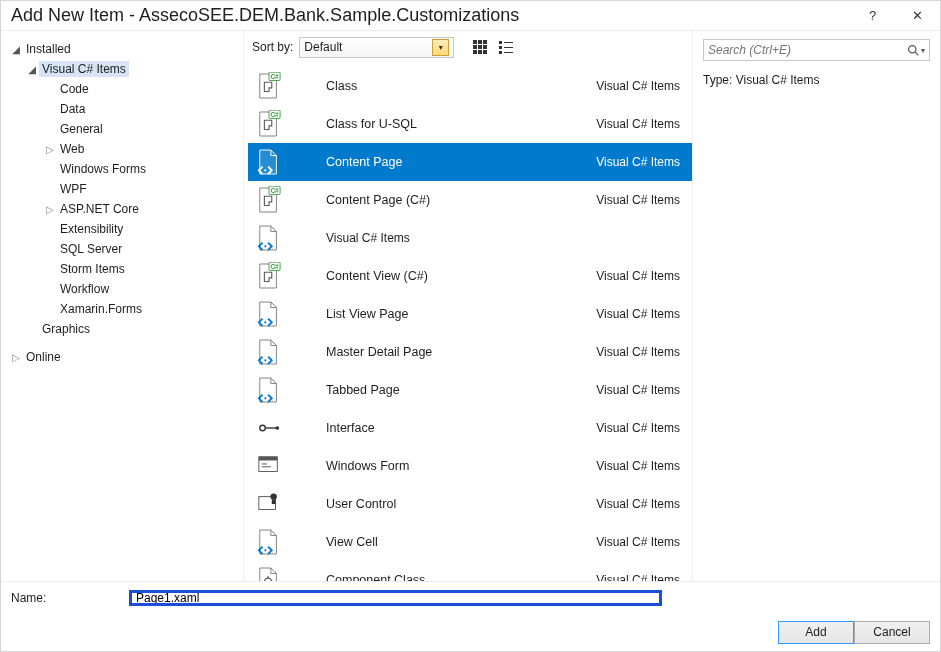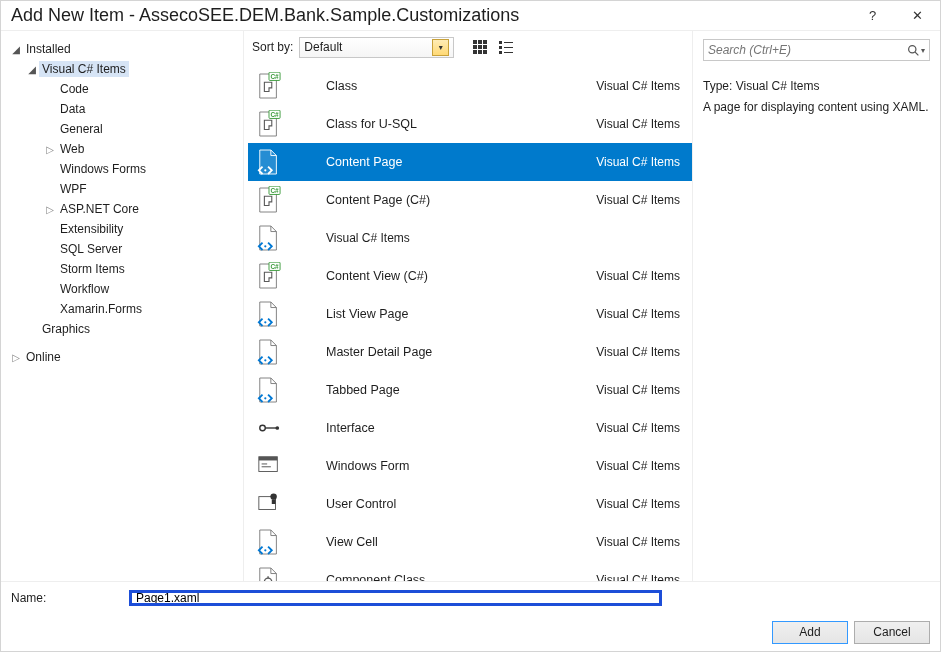--- a/index.html
+++ b/index.html
@@ -33,32 +33,32 @@
   .tmpl-list { padding:4px 0 4px 4px; }
   .tmpl-item { height:38px; display:flex; align-items:center; padding:0 12px 0 8px; cursor:default;gap:28px;}
   .tmpl-item .icon { width:26px; height:26px; margin-right:16px; display:flex; align-items:center; justify-content:center; flex-shrink:0; }
   .tmpl-item .name { flex:1; font-size:12.5px; }
   .tmpl-item .cat { font-size:12px; color:#1e1e1e; }
   .tmpl-item.sel { background:#007acc; color:#fff; }
   .tmpl-item.sel .cat { color:#fff;}
   
   .file-svg { width:24px; height:28px; }
   
-  .searchbox { height:22px; border:1px solid #c8c8c8; display:flex; align-items:center; padding:0 4px; margin-bottom:18px;}
+  .searchbox { height:22px; border:1px solid #c8c8c8; display:flex; align-items:center; padding:0 4px; margin-bottom:12px;}
   .searchbox input { flex:1; border:none; outline:none; font-size:12px; font-style:italic; color:#888; background:transparent;}
   .searchbox .mag { width:18px; color:#555; font-size:13px; display:flex; align-items:center; gap:1px;}
   .desc-type { margin-bottom:6px;}
   .desc-type b { font-weight:400; }
   .desc-text { color:#1e1e1e; line-height:1.4; }
   
   .name-row { height:32px; display:flex; align-items:center; padding:0 10px; border-top:1px solid #eee;}
   .name-row label { width:118px; }
   .name-row input { flex:0 1 533px; height:16px; border:3px solid #1d4ed8; padding:0 4px; font-size:12px; }
   
-  .btn-row { height:38px; display:flex; align-items:center; justify-content:flex-end; gap:6px; padding:0 10px; }
+  .btn-row { height:38px; display:flex; align-items:center; justify-content:flex-end; padding:0 10px; }
   .btn { width:76px; height:23px; border:1px solid #adadad; background:linear-gradient(#f0f0f0,#e5e5e5); font-size:12px; display:flex; align-items:center; justify-content:center; cursor:default;}
   .btn.primary { border-color:#3399ff; }
   
   .tmpl-scroll::-webkit-scrollbar{width:17px;background:#f0f0f0;}
   .tmpl-scroll::-webkit-scrollbar-thumb{background:#c2c3c9;border:1px solid #f0f0f0;}
 </style>
 </head>
 <body>
 
 <div class="titlebar">
@@ -365,21 +365,20 @@
         <svg width="13" height="13" viewBox="0 0 16 16">
             <circle cx="6.5" cy="6.5" r="4.5" fill="none" stroke="#555" stroke-width="1.5"></circle>
             <line x1="10" y1="10" x2="14" y2="14" stroke="#555" stroke-width="1.5"></line>
           </svg>
         <span style="font-size:8px;color:#555">▾</span>
       </span>
     </div>
     <div class="desc-type">
       <b>Type:</b>&nbsp;<span>Visual C# Items</span>
     </div>
-    <div class="desc-text">A page for displaying content using XAML.</div>
   </div>
 </div>
 
 <div class="name-row">
   <label>Name:</label>
   <input type="text" value="Page1.xaml" style="">
 </div>
 
 <div class="btn-row">
   <div class="btn primary">Add</div>

